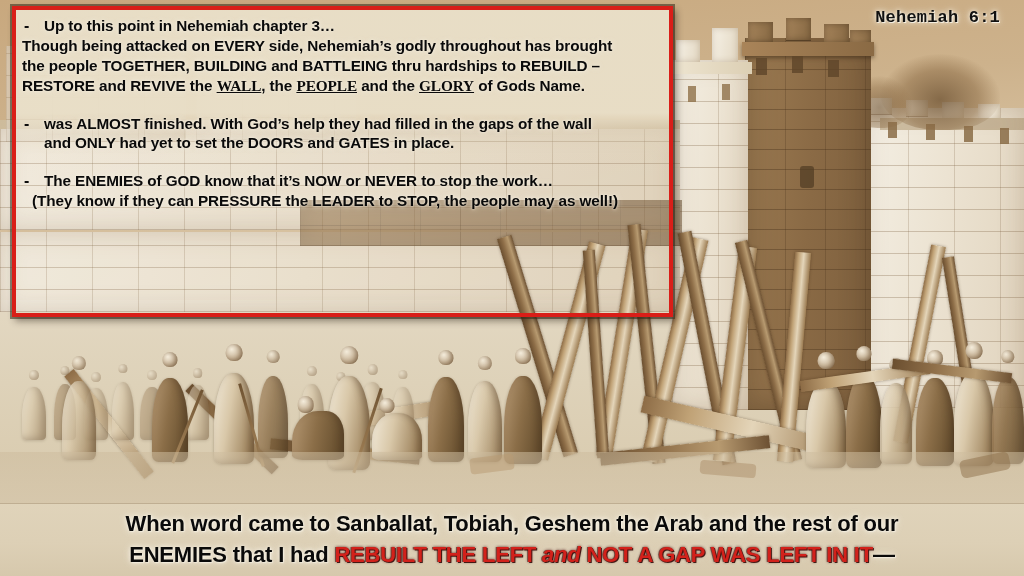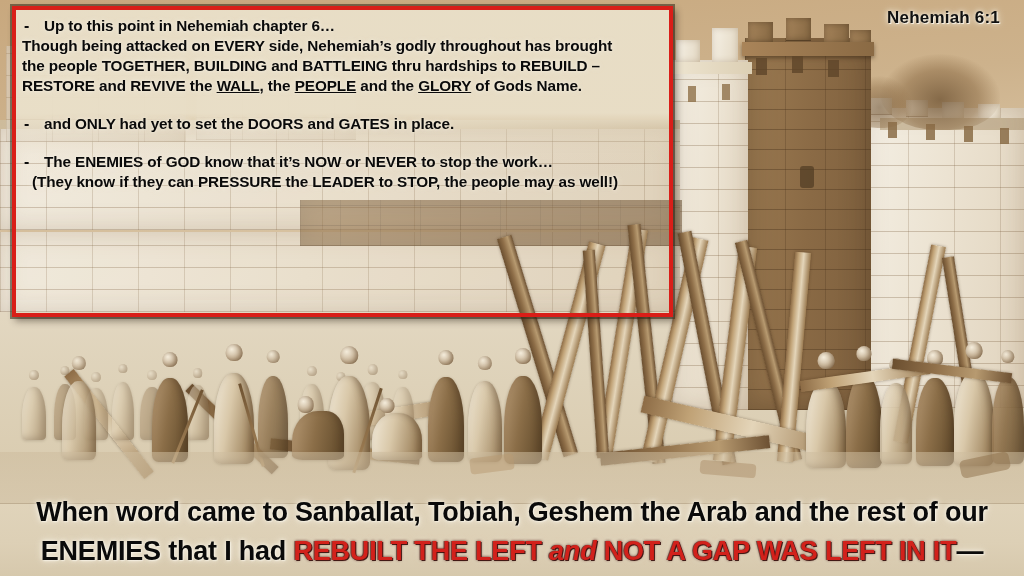--- a/index.html
+++ b/index.html
@@ -128,48 +128,49 @@
     padding-left:2px;
   }
   .note-body {
     font-size:15.3px;
     font-weight:bold;
     color:#0a0a0a;
     letter-spacing:-.1px;
     text-shadow:0 0 3px rgba(244,238,224,.95), 0 0 6px rgba(244,238,224,.85);
   }
   .note-body .ln { display:block; white-space:nowrap; }
-  .note-body u { text-decoration:underline; text-underline-offset:1px; }
+  .note-body u { text-decoration:underline; text-underline-offset:1px;font-family:Liberation Serif, serif; }
 
   
   .p1 .note-body .ln.flush { margin-left:-22px; }
   
   .p3 .note-body .ln.semi { margin-left:-12px;text-align:right; }
 
   
   #scripture-ref {
     position:absolute;
     right:24px; top:8px;
     font-size:17px; font-weight:bold; color:#111;
     text-shadow:0 0 4px rgba(246,240,226,.95), 0 0 8px rgba(246,240,226,.9), 1px 1px 0 rgba(250,246,236,.9);
     letter-spacing:.2px;
+    font-family:Liberation Mono, monospace;
   }
 
   
   #verse-band {
     position:absolute;
     left:0; bottom:0; width:1024px; height:72px;
     background:linear-gradient(180deg, rgba(225,213,188,.88) 0%, rgba(221,208,182,.93) 55%, rgba(214,200,172,.96) 100%);
     box-shadow: 0 -1px 0 rgba(150,128,96,.35);
   }
   #verse {
     position:absolute;
     left:0; bottom:6px; width:1024px;
     text-align:center;
-    font-size:27px;
+    font-size:22px;
     font-weight:bold;
     color:#0a0a0a;
     line-height:1.42;
     letter-spacing:-.2px;
     text-shadow:
       0 0 4px rgba(248,243,231,.95),
       0 0 9px rgba(248,243,231,.85),
       1px 1px 1px rgba(250,246,236,.6);
   }
   #verse .vl { display:block; white-space:nowrap; }
@@ -373,30 +374,31 @@
   </div>
 
   <div id="scripture-ref">Nehemiah 6:1</div>
 
   <div id="notes-box">
     <div id="notes-inner">
 
       <div class="note-para p1">
         <div class="note-dash">-</div>
         <div class="note-body">
-          <span class="ln">Up to this point in Nehemiah chapter 6…</span>
+          <span class="ln">Up to this point in Nehemiah chapter 3…</span>
           <span class="ln flush">Though being attacked on EVERY side, Nehemiah’s godly throughout has brought</span>
           <span class="ln flush">the people TOGETHER, BUILDING and BATTLEING thru hardships to REBUILD –</span>
           <span class="ln flush">RESTORE and REVIVE the <u>WALL</u>, the <u>PEOPLE</u> and the <u>GLORY</u> of Gods Name.</span>
         </div>
       </div>
 
       <div class="note-para p2">
         <div class="note-dash">-</div>
         <div class="note-body">
+          <span class="ln">was ALMOST finished. With God’s help they had filled in the gaps of the wall</span>
           <span class="ln">and ONLY had yet to set the DOORS and GATES in place.</span>
         </div>
       </div>
 
       <div class="note-para p3">
         <div class="note-dash">-</div>
         <div class="note-body">
           <span class="ln">The ENEMIES of GOD know that it’s NOW or NEVER to stop the work…</span>
           <span class="ln semi">(They know if they can PRESSURE the LEADER to STOP, the people may as well!)</span>
         </div>

